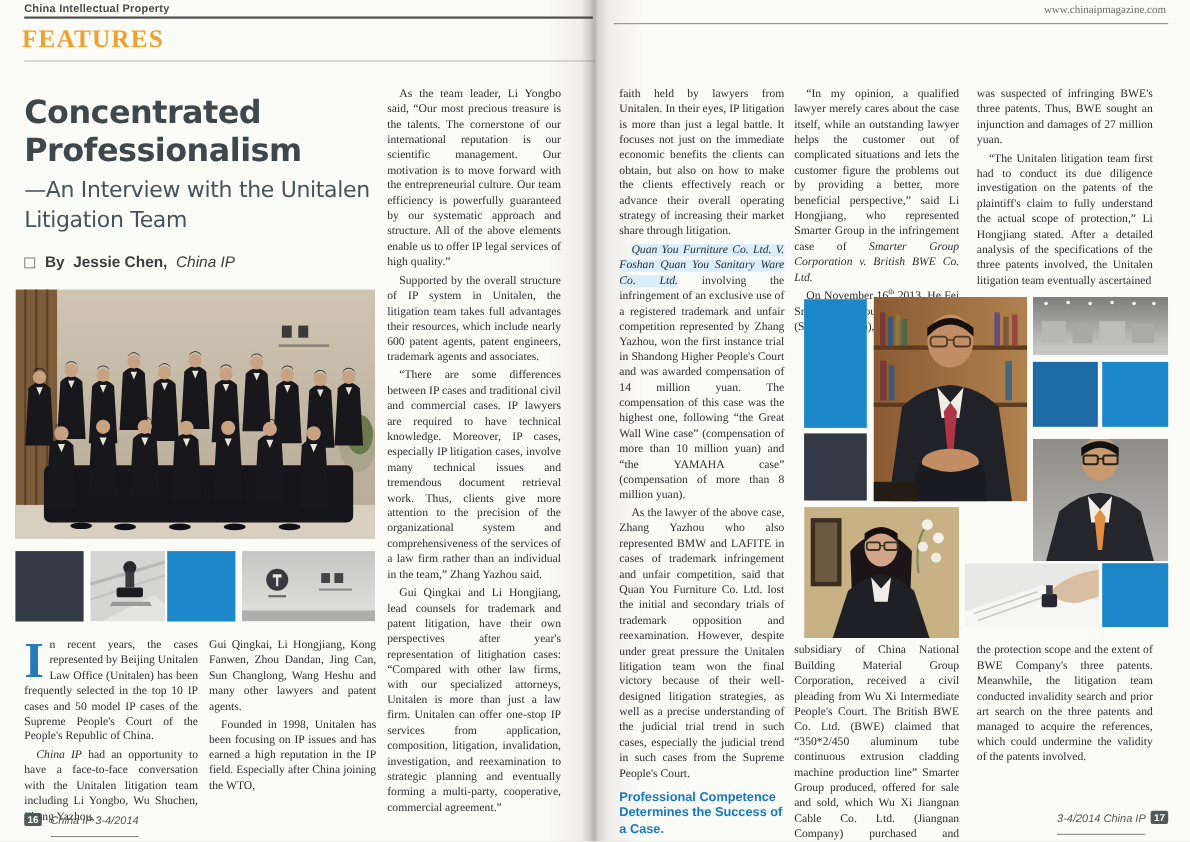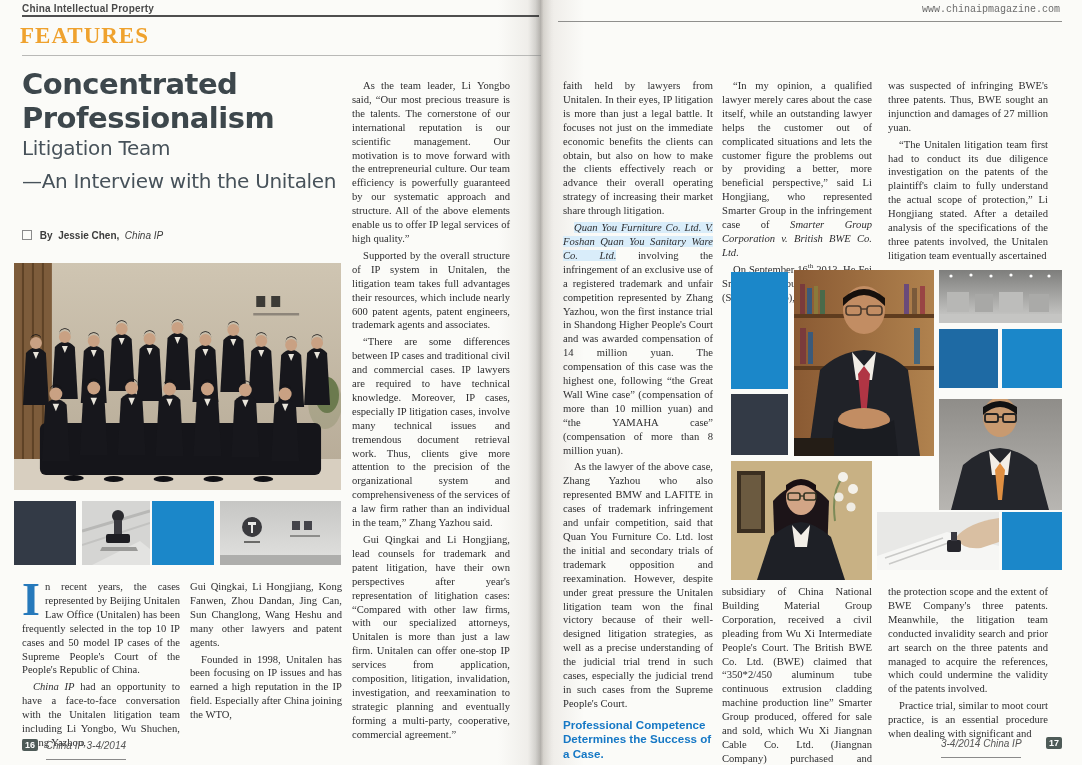--- a/index.html
+++ b/index.html
@@ -6,24 +6,24 @@
   #spread{position:relative;width:1082px;height:765px;background:#ededeb;overflow:hidden;
           font-family:"Liberation Serif",serif;}
   .abs{position:absolute;}
   .page{position:absolute;top:0;height:765px;width:541px;background:#fbfbf8;}
   #page-left{left:0;background:linear-gradient(to right,#fbfbf8 92%,#eceae6 99%,#d9d6d0 100%);}
   #page-right{left:541px;background:linear-gradient(to right,#ddd9d3 0%,#efede9 2%,#fbfbf8 8%);}
   .kicker{font-family:"Liberation Sans",sans-serif;font-weight:bold;font-size:10px;color:#4a4a4a;letter-spacing:.2px;}
   .rule-dark{background:#4f4f4f;height:2px;}
   .rule-thin{background:#b9b9b7;height:1px;}
   .features{font-family:"Liberation Serif",serif;font-weight:bold;font-size:23px;color:#efa22e;letter-spacing:1px;}
-  .website{font-family:Liberation Mono, monospace;font-size:10px;color:#6b6b6b;}
+  .website{font-family:Liberation Serif, serif;font-size:10px;color:#6b6b6b;}
   .title{font-family:"DejaVu Sans",sans-serif;font-weight:bold;font-size:29px;line-height:34px;color:#3d474c;letter-spacing:-.5px;}
   .subtitle{font-family:"DejaVu Sans",sans-serif;font-weight:normal;font-size:20px;line-height:27px;color:#47525a;letter-spacing:-.3px;}
-  .byline{font-family:"Liberation Sans",sans-serif;font-size:10px;color:#3c3c3c;}
+  .byline{font-family:"Liberation Sans",sans-serif;font-size:14px;color:#3c3c3c;}
   .byline .sq{display:inline-block;width:8px;height:8px;border:1px solid #8a8a8a;margin-right:5px;vertical-align:-1px;}
   .byline b{font-weight:bold;}
   .byline i{font-style:italic;}
   .col p{margin:0 0 3px 0;font-size:10.6px;line-height:13.9px;color:#2d2d2f;text-align:justify;}
   .col p.ind{text-indent:11px;}
   .col .head{font-family:"Liberation Sans",sans-serif;font-weight:bold;font-size:11.6px;line-height:14.5px;
              color:#1678c5;margin:7px 0 4px 0;text-align:left;}
   .dropcap{float:left;font-size:46px;line-height:37px;font-weight:bold;color:#2679bb;margin:1px 5px 0 0;font-family:"Liberation Serif",serif;}
   .ital{font-style:italic;}
   .case-hl{font-style:italic;background:#d9edfa;}
@@ -39,25 +39,25 @@
 <body>
 
 <div id="spread">
 
   <div class="page" id="page-left">
     <div class="abs kicker" style="left:22px;top:3px;">China Intellectual Property</div>
     <div class="abs rule-dark" style="left:22px;top:15px;width:517px;"></div>
     <div class="abs features" style="left:20px;top:23px;">FEATURES</div>
     <div class="abs rule-thin" style="left:22px;top:55px;width:519px;"></div>
 
-    <div class="abs" style="left:22px;top:67px;width:322px;">
+    <div class="abs" style="left:22px;top:85px;width:322px;">
       <div class="title">Concentrated</div>
       <div class="title">Professionalism</div>
+      <div class="subtitle" style="margin-top:6px;">—An Interview with the Unitalen</div>
       <div class="subtitle">Litigation Team</div>
-      <div class="subtitle" style="margin-top:6px;">—An Interview with the Unitalen</div>
     </div>
 
     <div class="abs byline" style="left:22px;top:230px;">
       <span class="sq"></span>
       <b>By</b>&nbsp;
       <b>Jessie Chen,</b>&nbsp;
       <i>China IP</i>
     </div>
 
     <div class="ph" style="left:14px;top:263px;width:327px;height:227px;">
@@ -176,33 +176,32 @@
     <div class="abs col" style="left:22px;top:79px;width:150px;">
       <p>faith held by lawyers from Unitalen. In their eyes, IP litigation is more than just a legal battle. It focuses not just on the immediate economic benefits the clients can obtain, but also on how to make the clients effectively reach or advance  their overall operating strategy of increasing their market share through litigation.</p>
       <p class="ind"><span class="case-hl">Quan You Furniture Co. Ltd. V. Foshan Quan You Sanitary Ware Co. Ltd.</span><span> involving the infringement of an exclusive use of a registered trademark and unfair competition represented by Zhang Yazhou, won the first instance trial in Shandong Higher People's Court and was awarded compensation of 14 million yuan. The compensation of this case was the highest one, following “the Great Wall Wine case” (compensation of more than 10 million yuan) and “the YAMAHA case” (compensation of more than 8 million yuan).</span></p>
       <p class="ind">As the lawyer of the above case, Zhang Yazhou who also represented BMW and LAFITE in cases of trademark infringement and unfair competition, said that Quan You Furniture Co. Ltd. lost the initial and secondary trials of trademark opposition and reexamination. However, despite under great pressure the Unitalen litigation team won the final victory because of their well-designed litigation strategies, as well as a precise understanding of the judicial trial trend in such cases, especially the judicial trend in such cases from the Supreme People's Court.</p>
       <div class="head">Professional Competence Determines the Success of a Case.</div>
 
     </div>
 
     <div class="abs col" style="left:181px;top:79px;width:150px;">
       <p class="ind"><span>“In my opinion, a qualified lawyer merely cares about the case itself, while an outstanding lawyer helps the customer out of complicated situations and lets the customer figure the problems out by providing a better, more beneficial perspective,” said Li Hongjiang, who represented Smarter Group in the infringement case of </span><span class="ital">Smarter Group Corporation v. British BWE Co. Ltd.</span></p>
-      <p class="ind"><span>On September 16</span><sup>th</sup><span> 2013, He Fei Smarter Group Corporation (Smarter Group), a</span></p>
+      <p class="ind"><span>On November 16</span><sup>th</sup><span> 2013, He Fei Smarter Group Corporation (Smarter Group), a</span></p>
     </div>
     <div class="abs col" style="left:181px;top:585px;width:150px;">
       <p>subsidiary of China National Building Material Group Corporation, received a civil pleading from Wu Xi Intermediate People's Court. The British BWE Co. Ltd. (BWE) claimed that “350*2/450 aluminum tube continuous extrusion cladding machine production line” Smarter Group produced, offered for sale and sold, which Wu Xi Jiangnan Cable Co. Ltd. (Jiangnan Company) purchased and employed</p>
     </div>
 
     <div class="abs col" style="left:347px;top:79px;width:160px;">
       <p>was suspected of infringing BWE's three patents. Thus, BWE sought an injunction and damages of 27 million yuan.</p>
       <p class="ind">“The Unitalen litigation team first had to conduct its due diligence investigation on the patents of the plaintiff's claim to fully understand the actual scope of protection,” Li Hongjiang stated. After a detailed analysis of the specifications of the three patents involved, the Unitalen litigation team eventually ascertained</p>
     </div>
     <div class="abs col" style="left:347px;top:585px;width:160px;">
       <p>the protection scope and the extent of BWE Company's three patents. Meanwhile, the litigation team conducted invalidity search and prior art search on the three patents and managed to acquire the references, which could undermine the validity of the patents involved.</p>
-      <p class="ind">Practice trial, similar to moot court practice, is an essential procedure when dealing with significant and</p>
     </div>
 
     <div class="blk" style="left:190px;top:272px;width:57px;height:117px;background:#1b87c9;"></div>
     <div class="blk" style="left:190px;top:394px;width:57px;height:61px;background:#333a46;"></div>
 
     <div class="ph" style="left:253px;top:270px;width:140px;height:186px;">
       <svg width="140" height="186" viewBox="0 0 140 186" preserveAspectRatio="none">
         <defs>
             <linearGradient id="bk" x1="0" y1="0" x2="1" y2="0">
           <stop offset="0" stop-color="#8a5a33"></stop>
@@ -312,18 +311,18 @@
         <path d="M122,6 Q92,10 78,26 Q86,38 104,36 L122,30 Z" fill="#d9bfa2"></path>
         <rect x="70" y="28" width="14" height="12" rx="2" fill="#26262c"></rect>
         <rect x="74" y="20" width="6" height="9" fill="#3a3a42"></rect>
       </svg>
     </div>
 
     <div class="blk" style="left:461px;top:512px;width:60px;height:58px;background:#1b87c9;"></div>
 
     <div class="abs footer" style="right:20px;top:737px;text-align:right;">
       <span class="foot-line">3-4/2014 China IP</span>
-      <span class="pagenum" style="margin-left:22px;">17</span>
+      <span class="pagenum" style="margin-left:2px;">17</span>
     </div>
   </div>
 
   <div class="abs" style="left:528px;top:0;width:26px;height:765px;background:linear-gradient(to right,rgba(0,0,0,0) 0%,rgba(0,0,0,.18) 48%,rgba(0,0,0,.05) 60%,rgba(0,0,0,0) 100%);"></div>
 </div>
 
 </body></html>

